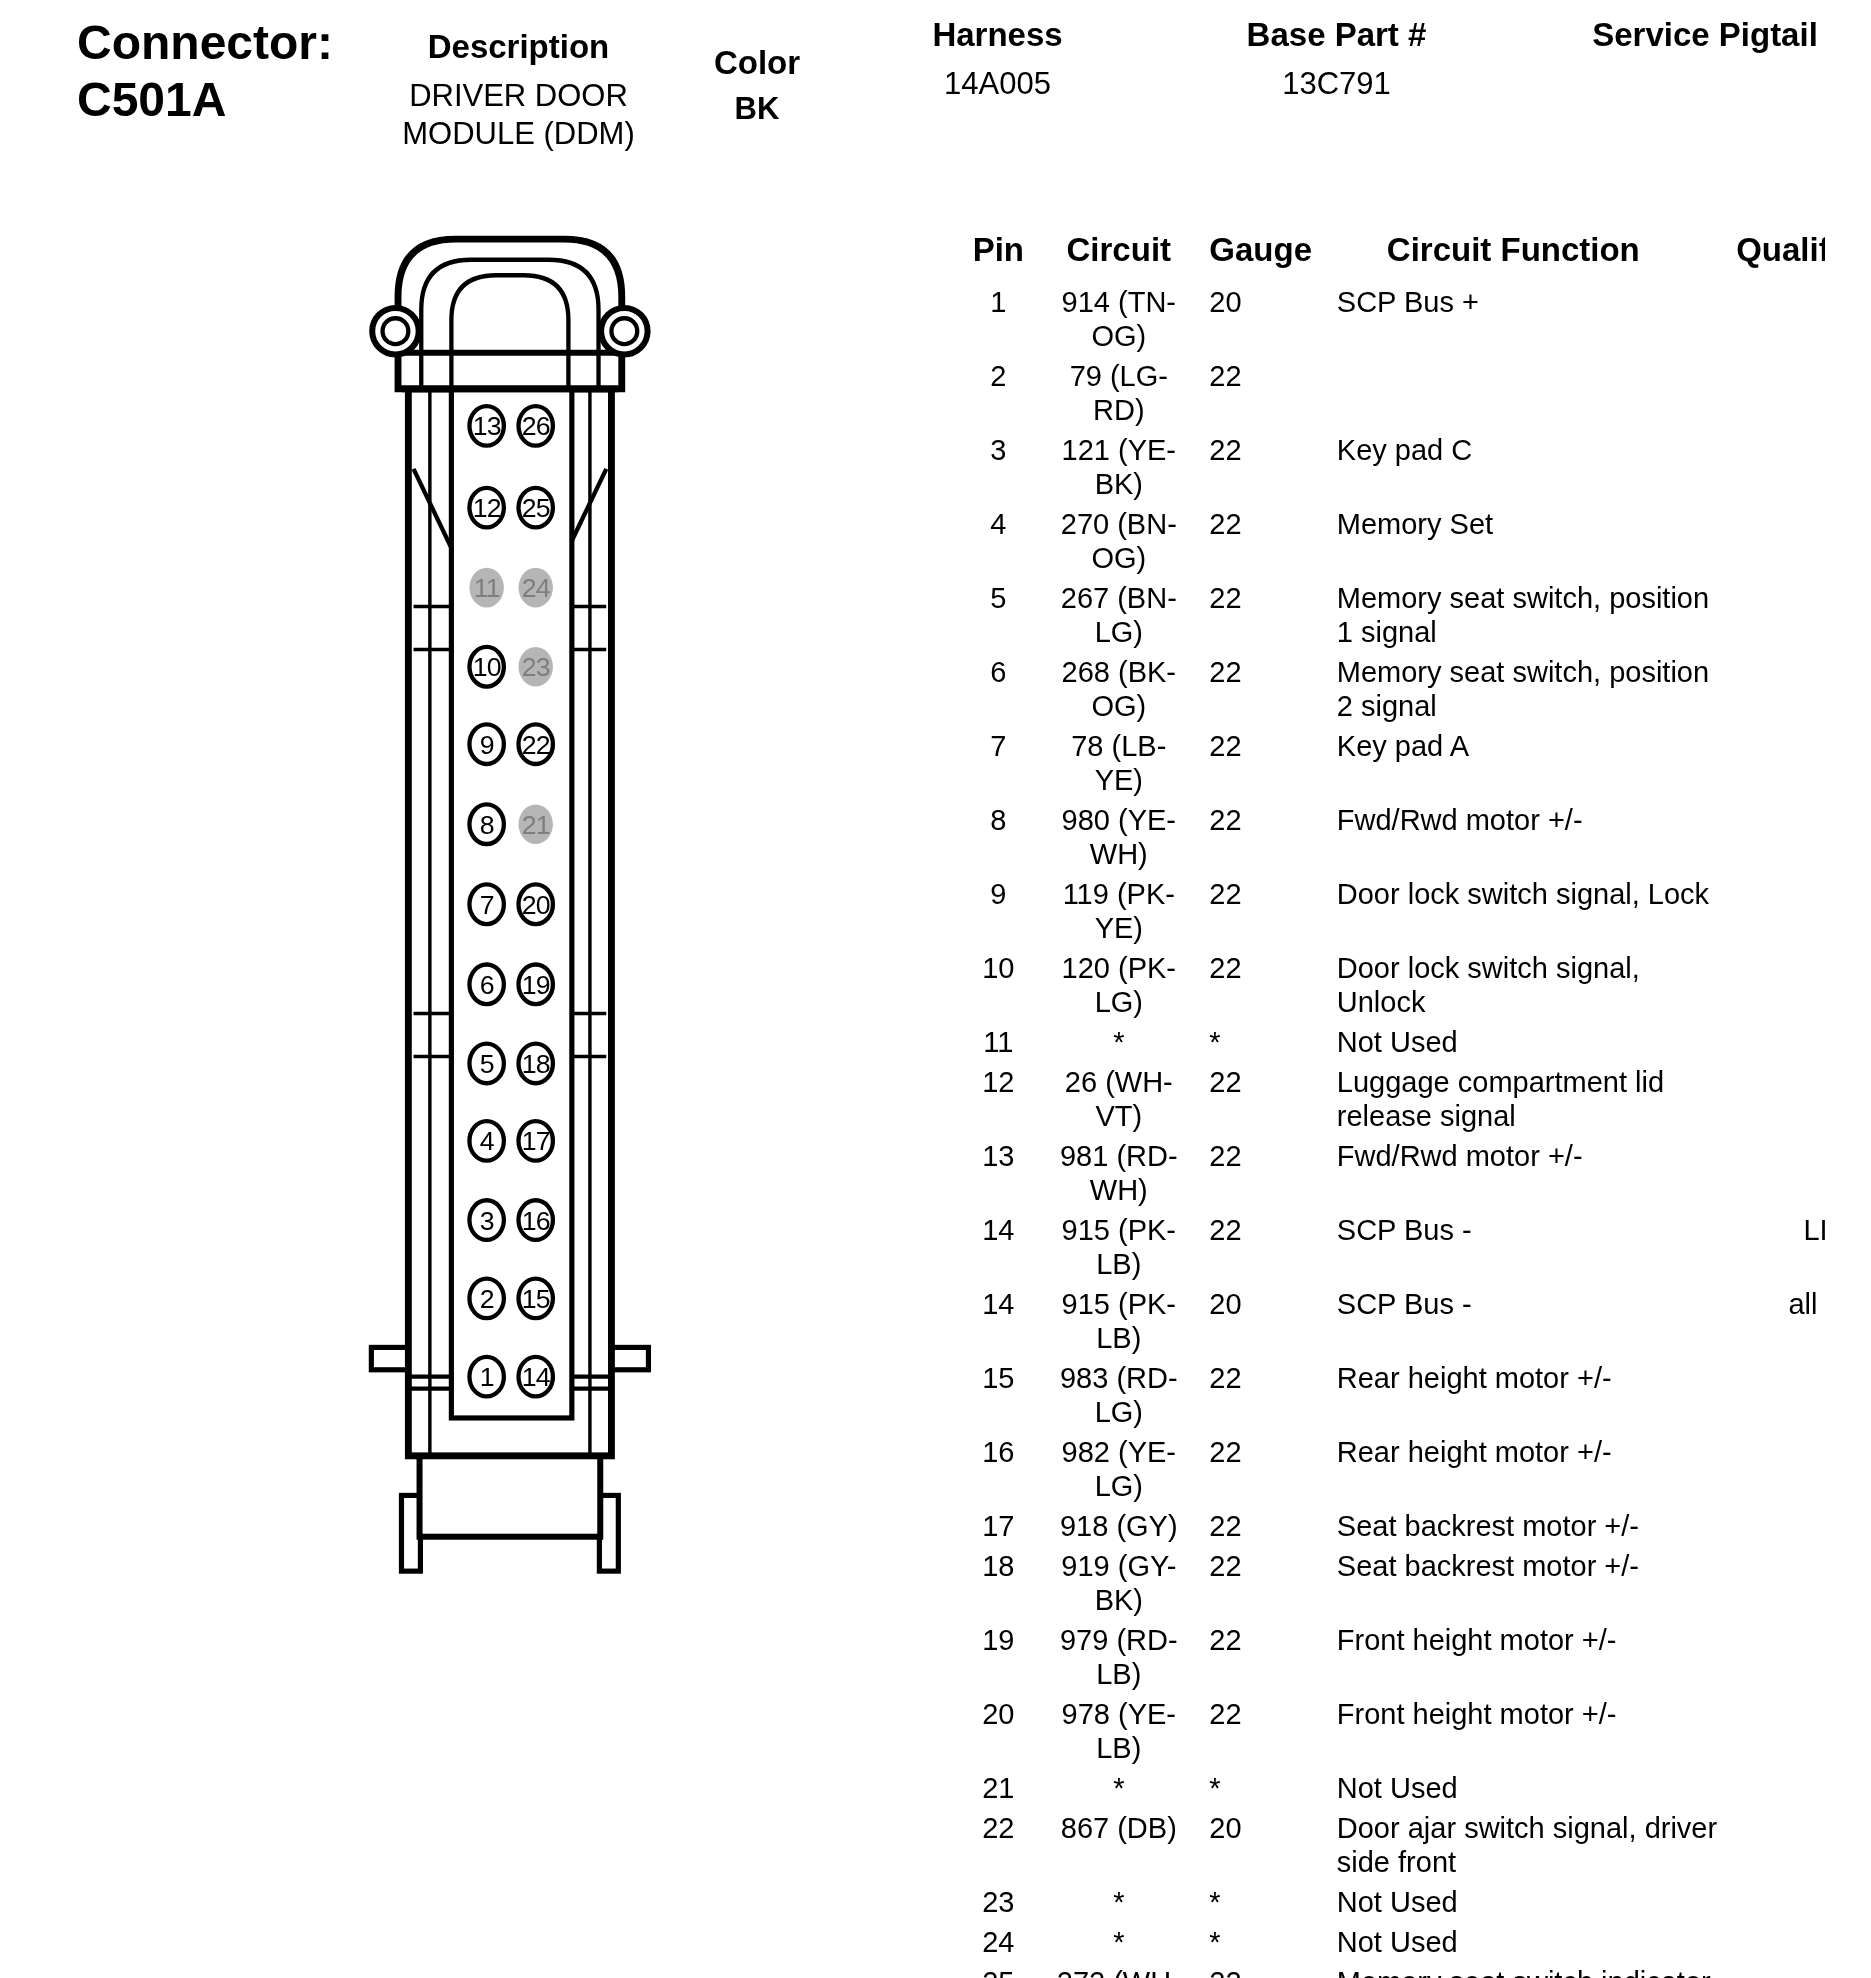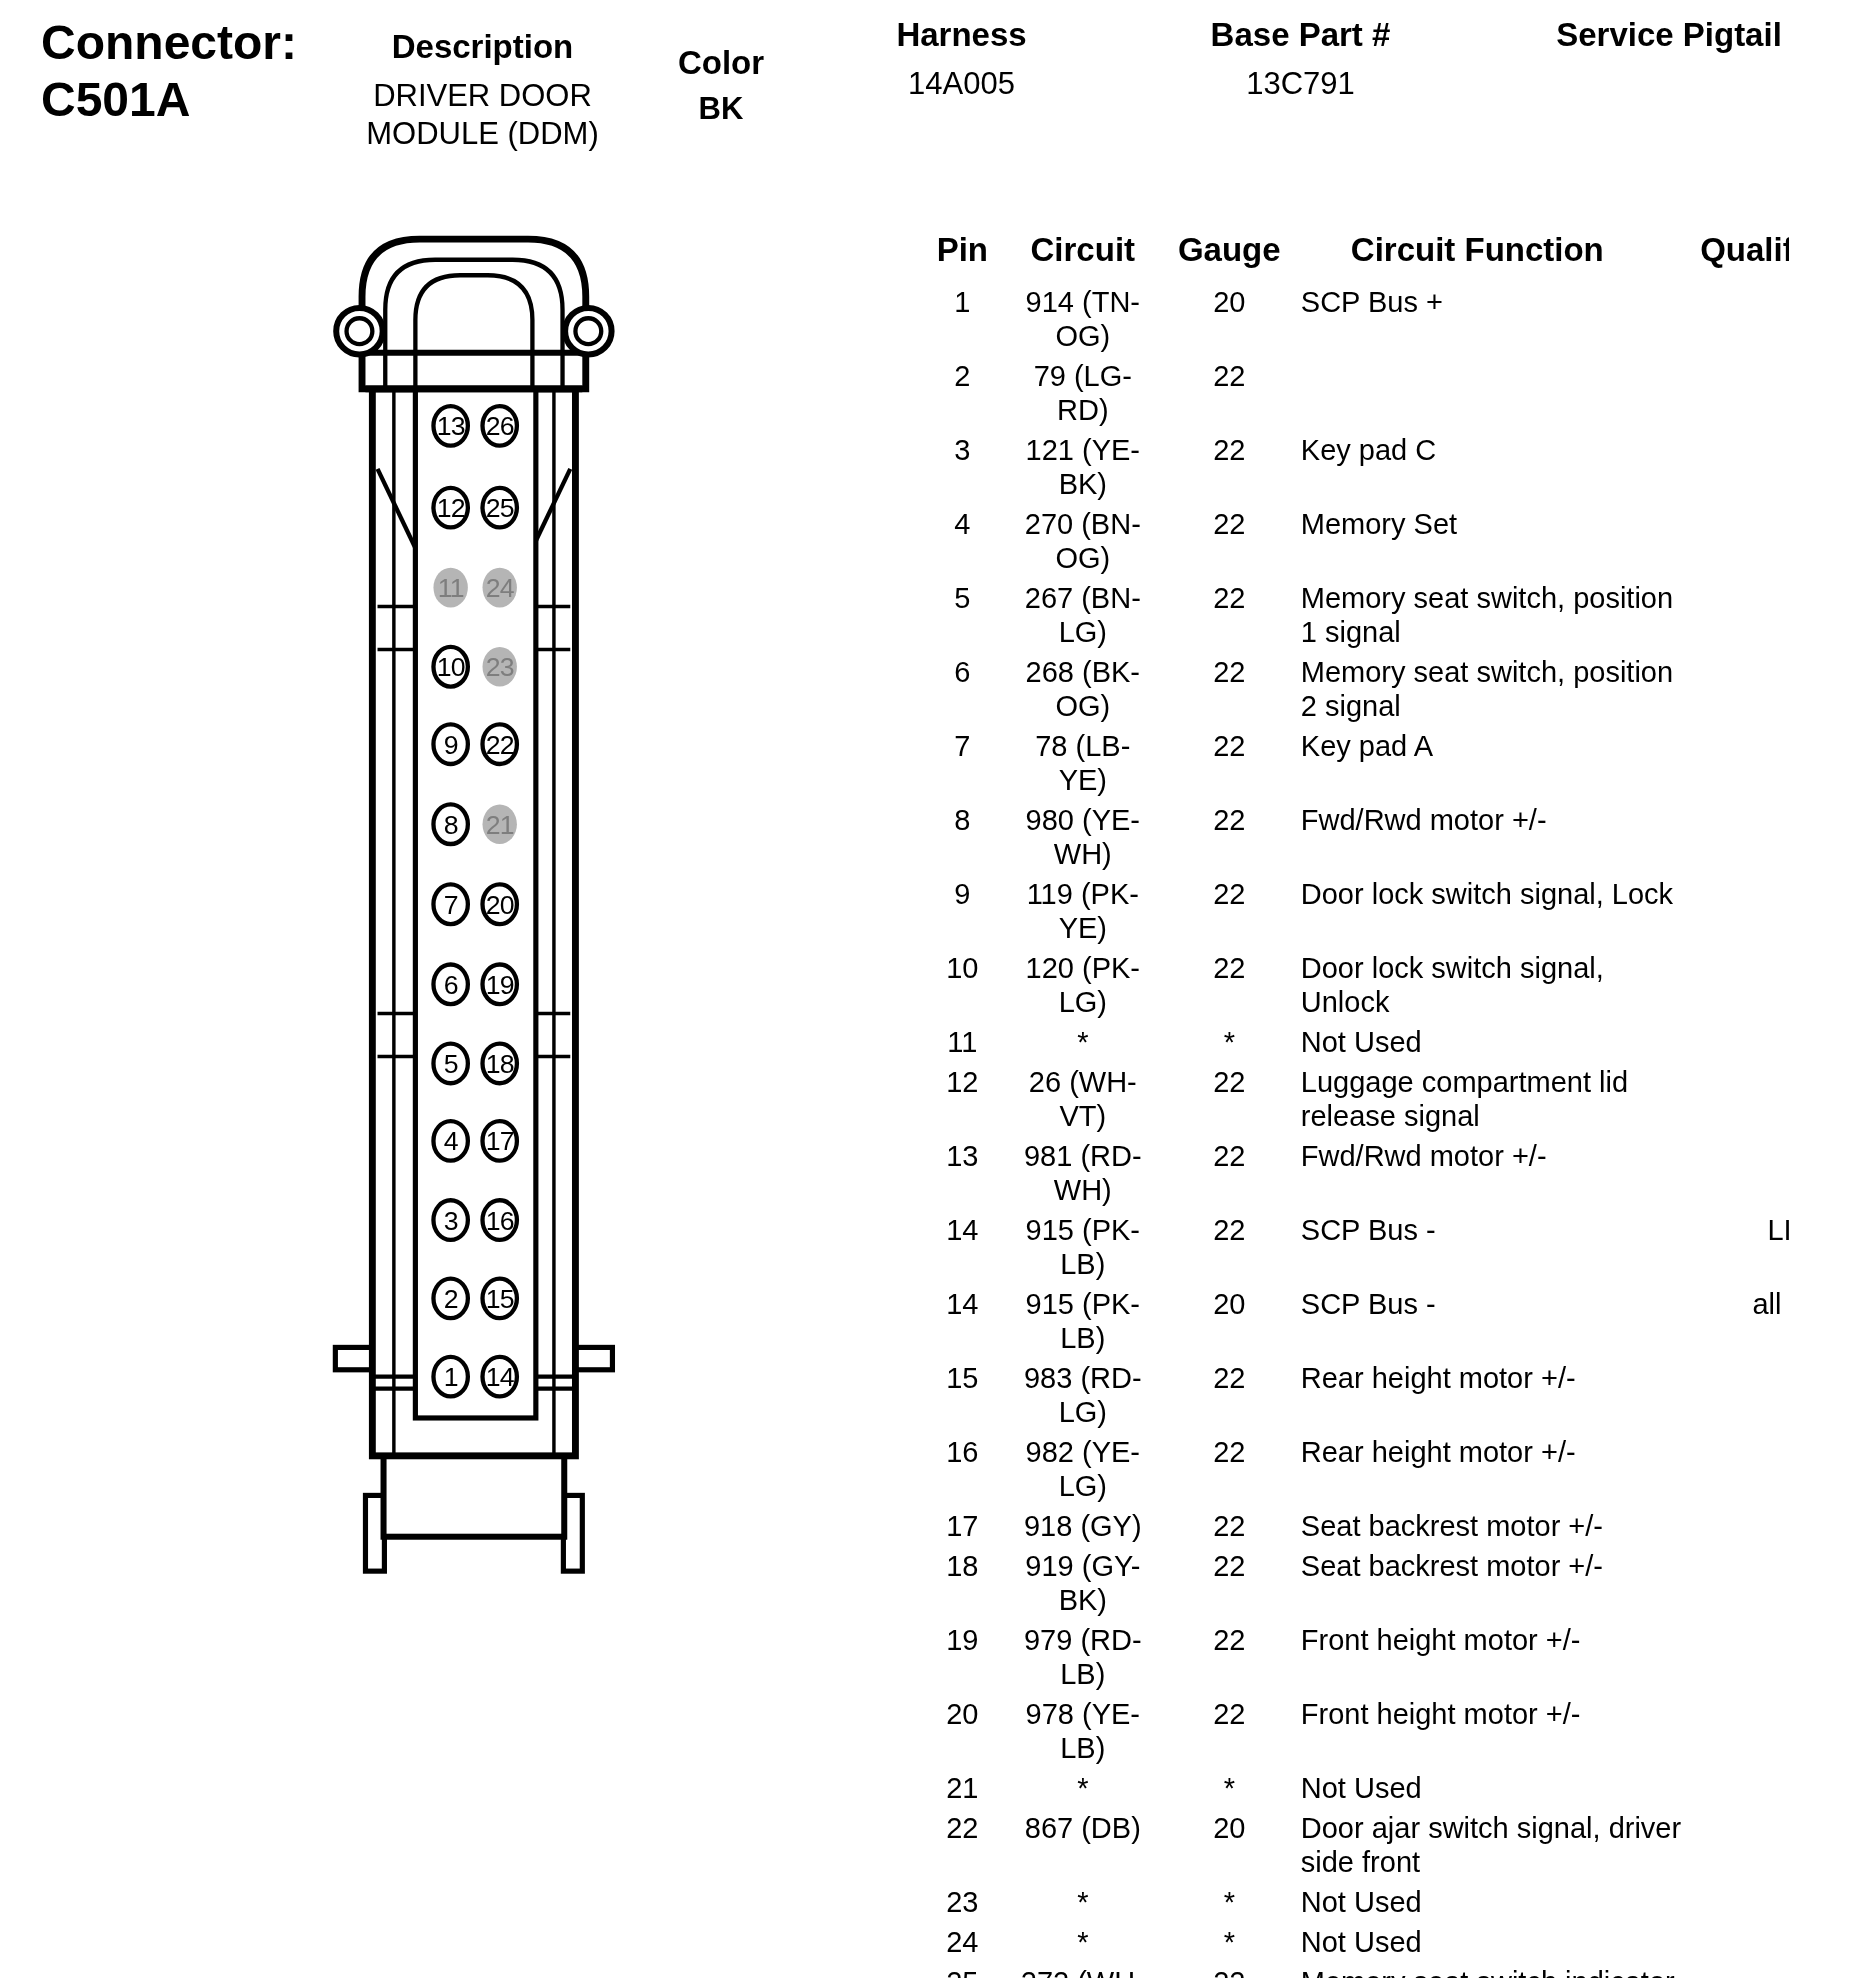--- a/index.html
+++ b/index.html
@@ -1,34 +1,34 @@
 <!DOCTYPE html>
 <html style="font-size:13.8px"><head>
 <meta charset="utf-8">
 <style>
   html,body{margin:0;padding:0;background:#ffffff;}
   body{font-family:"Liberation Sans", sans-serif;color:#000;}
-  #canvas{position:relative;width:1789px;height:1979px;background:#fff;overflow:hidden;}
+  #canvas{position:relative;width:1789px;height:1979px;background:#fff;overflow:hidden;margin-left:36px;}
 
   
   .title-block{position:absolute;left:41px;top:13.8px;font-weight:bold;font-size:48px;line-height:57px;}
   .hdr-col{position:absolute;text-align:center;}
   .hdr-label{font-weight:bold;font-size:33px;line-height:36px;}
   .hdr-value{font-size:31px;line-height:38px;white-space:pre-line;}
 
   
   .pin-table{position:absolute;left:929px;top:231px;width:946px;}
   .pt-grid{display:grid;grid-template-columns:77px 133px 112px 353px 206px;column-gap:0;}
   .pt-grid > *:nth-child(1){margin-right:10.3px;}
   .pt-grid{grid-template-columns:77px 10.3px 133px 24px 112px 15.5px 353px 10.3px 206px;}
   .pt-head{font-weight:bold;font-size:33px;line-height:38px;margin-bottom:15.5px;}
   .pt-row{font-size:29px;line-height:34px;margin-bottom:6px;}
   .c-pin{text-align:center;}
   .c-circuit{text-align:center;white-space:pre-line;}
-  .c-gauge{text-align:center;}
+  .c-gauge{}
   .c-func{text-align:left;white-space:pre;}
   .c-qual{text-align:right;white-space:pre-line;}
   .pt-head .c-func,.pt-head .c-qual{text-align:center;white-space:normal;}
 
   
   #connector-svg{position:absolute;left:293px;top:215px;}
   .ln{stroke:#000;fill:none;}
   .fw{stroke:#000;fill:#fff;}
   .pin-num{font-family:"Liberation Sans", sans-serif;font-size:31px;letter-spacing:-1px;}
 </style>

